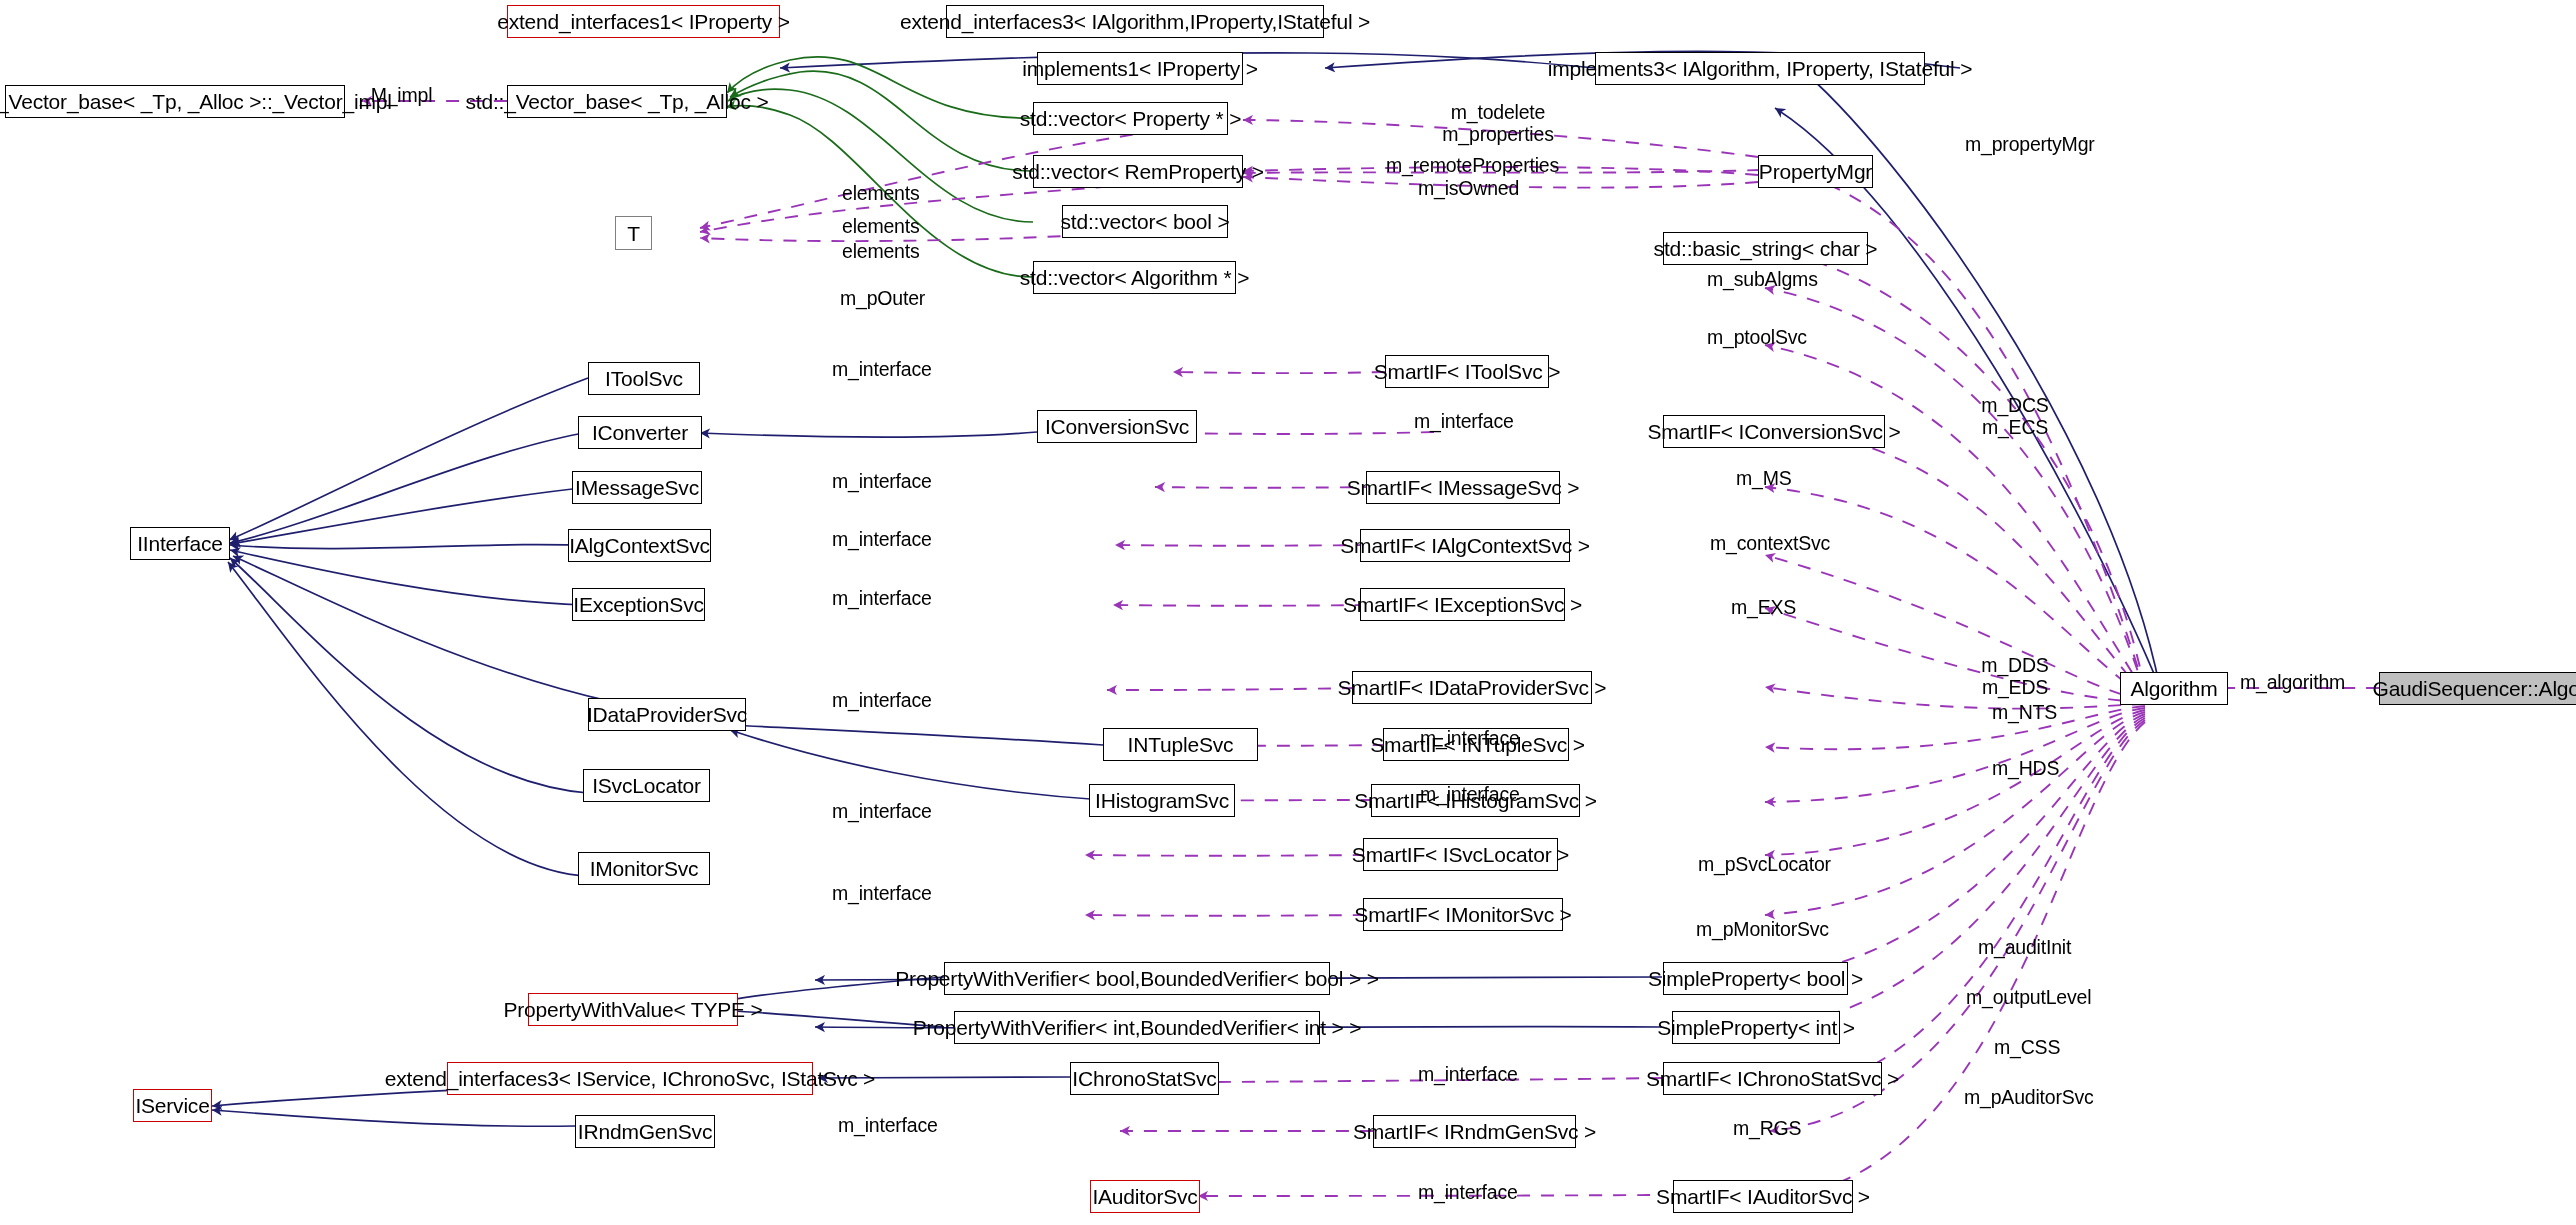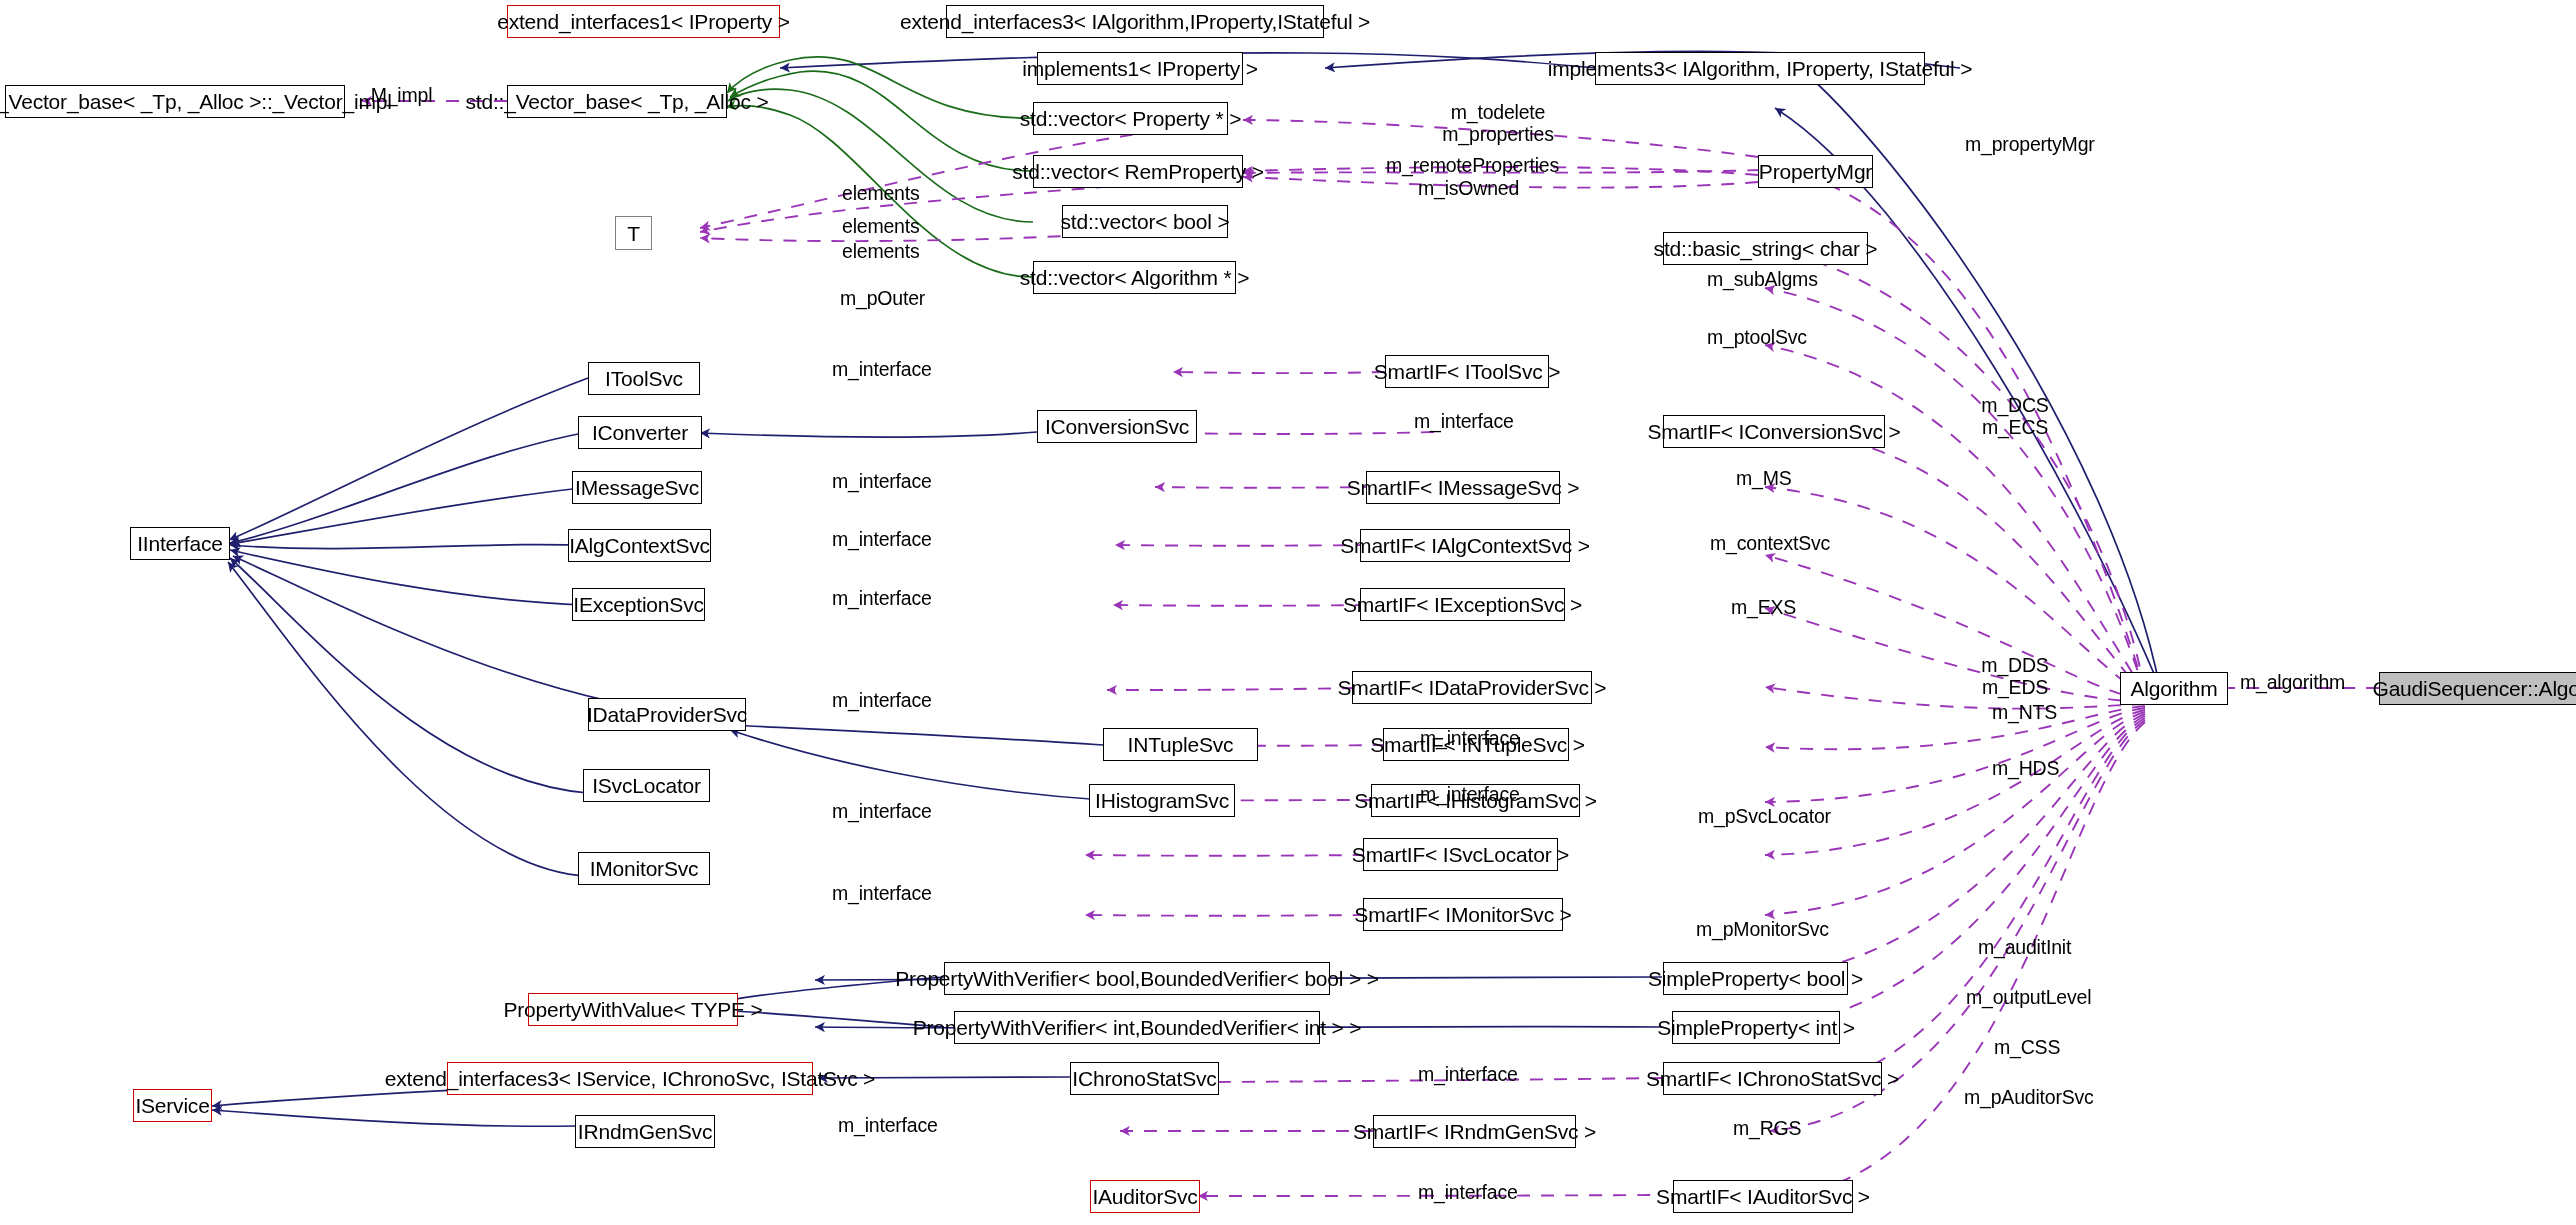--- a/index.html
+++ b/index.html
@@ -400,21 +400,21 @@
   <div class="edge-label" style="left:832px; top:690px;">m_interface</div>
 
   <div class="edge-label" style="left:1992px; top:702px;">m_NTS</div>
 
   <div class="edge-label" style="left:1420px; top:728px;">m_interface</div>
 
   <div class="edge-label" style="left:1992px; top:758px;">m_HDS</div>
 
   <div class="edge-label" style="left:1420px; top:784px;">m_interface</div>
 
-  <div class="edge-label" style="left:1698px; top:806px;text-align:right;">m_pSvcLocator</div>
+  <div class="edge-label" style="left:1698px; top:854px;text-align:right;">m_pSvcLocator</div>
 
   <div class="edge-label" style="left:832px; top:801px;">m_interface</div>
 
   <div class="edge-label" style="left:832px; top:883px;">m_interface</div>
 
   <div class="edge-label" style="left:1696px; top:919px;">m_pMonitorSvc</div>
 
   <div class="edge-label" style="left:1978px; top:937px;">m_auditInit</div>
 
   <div class="edge-label" style="left:1966px; top:987px;">m_outputLevel</div>

